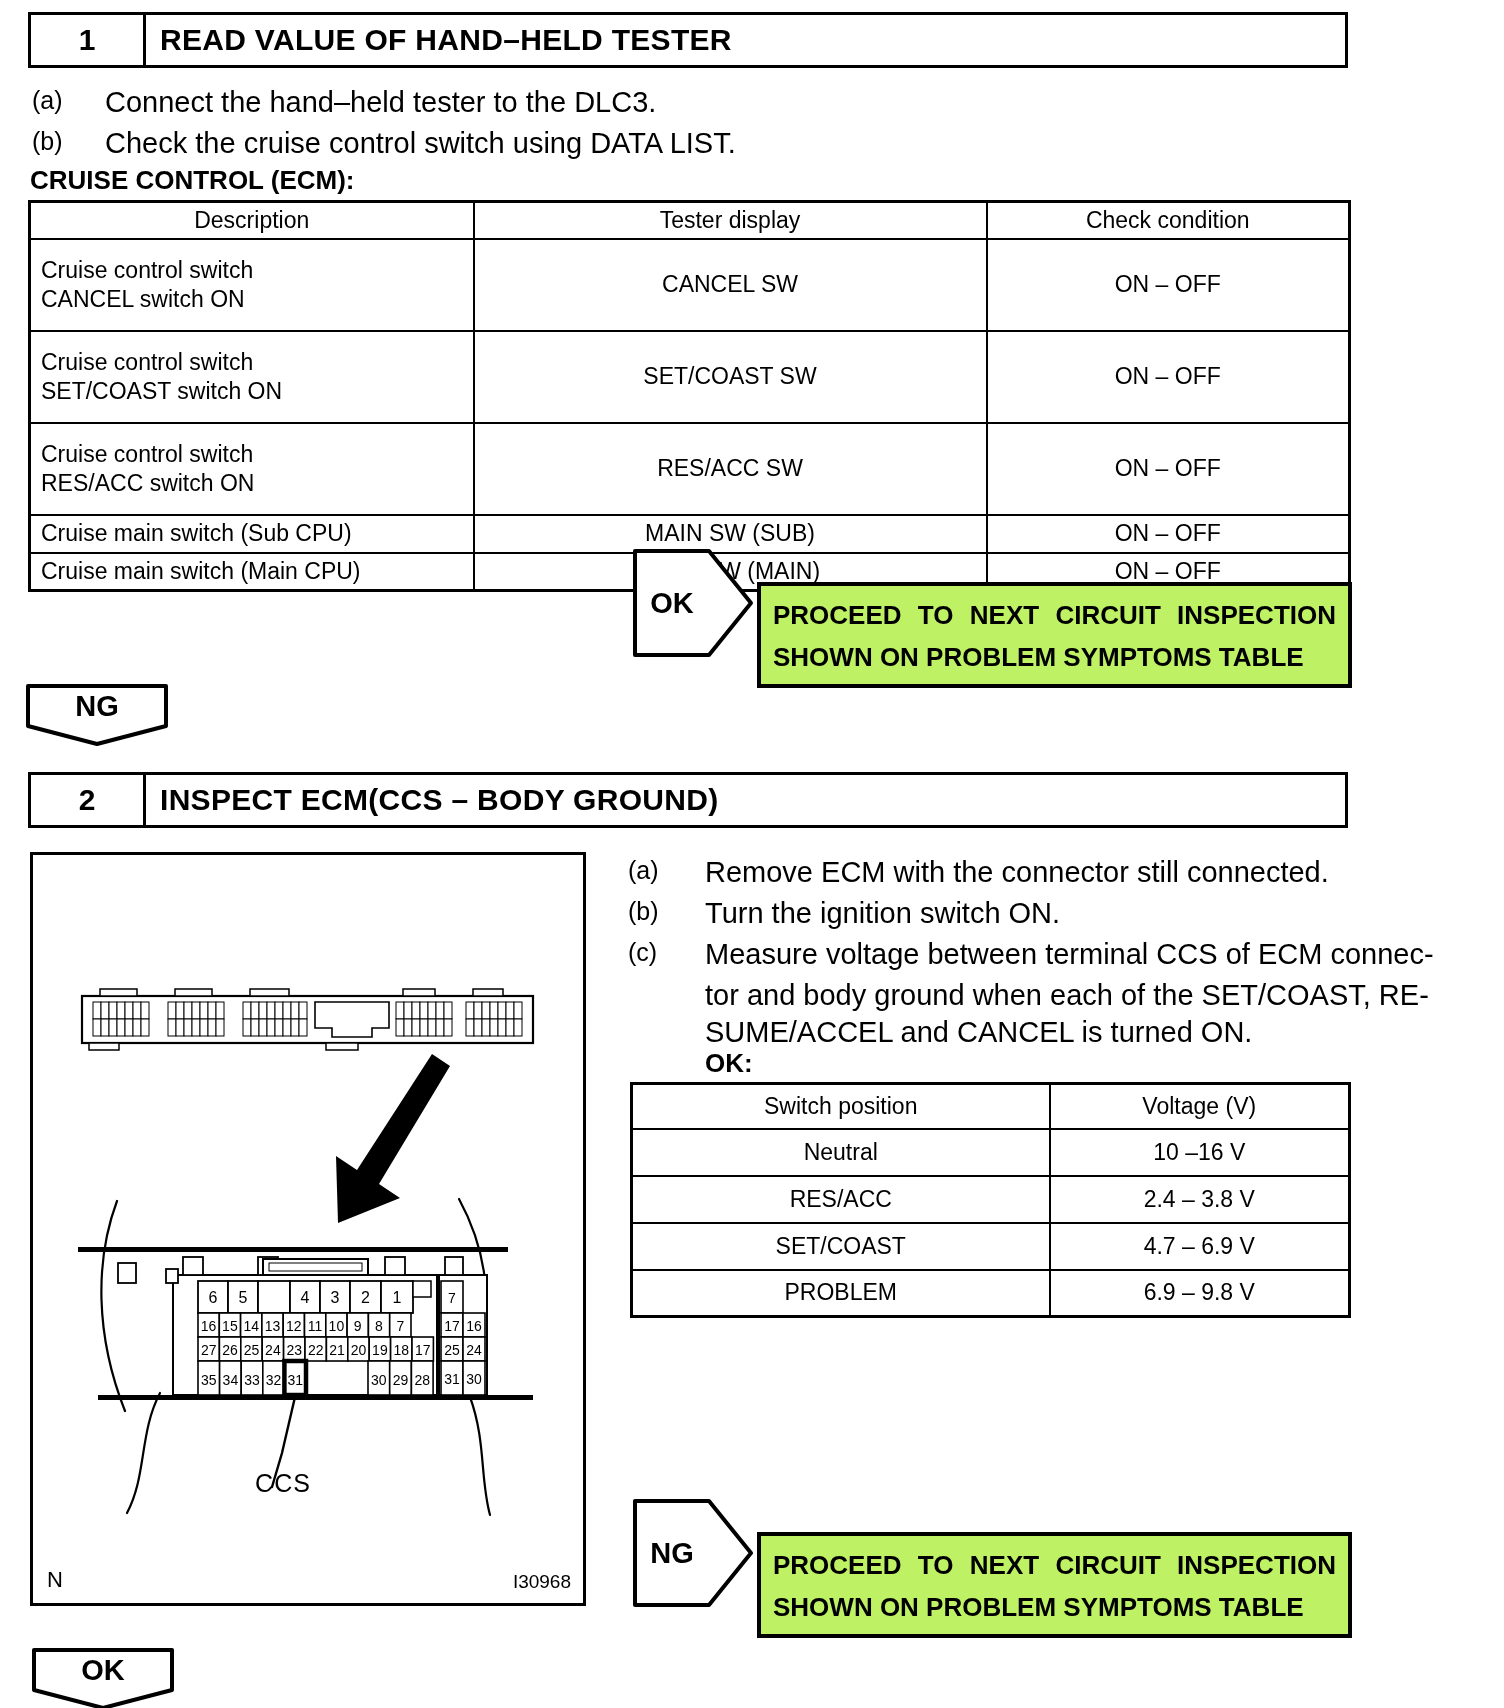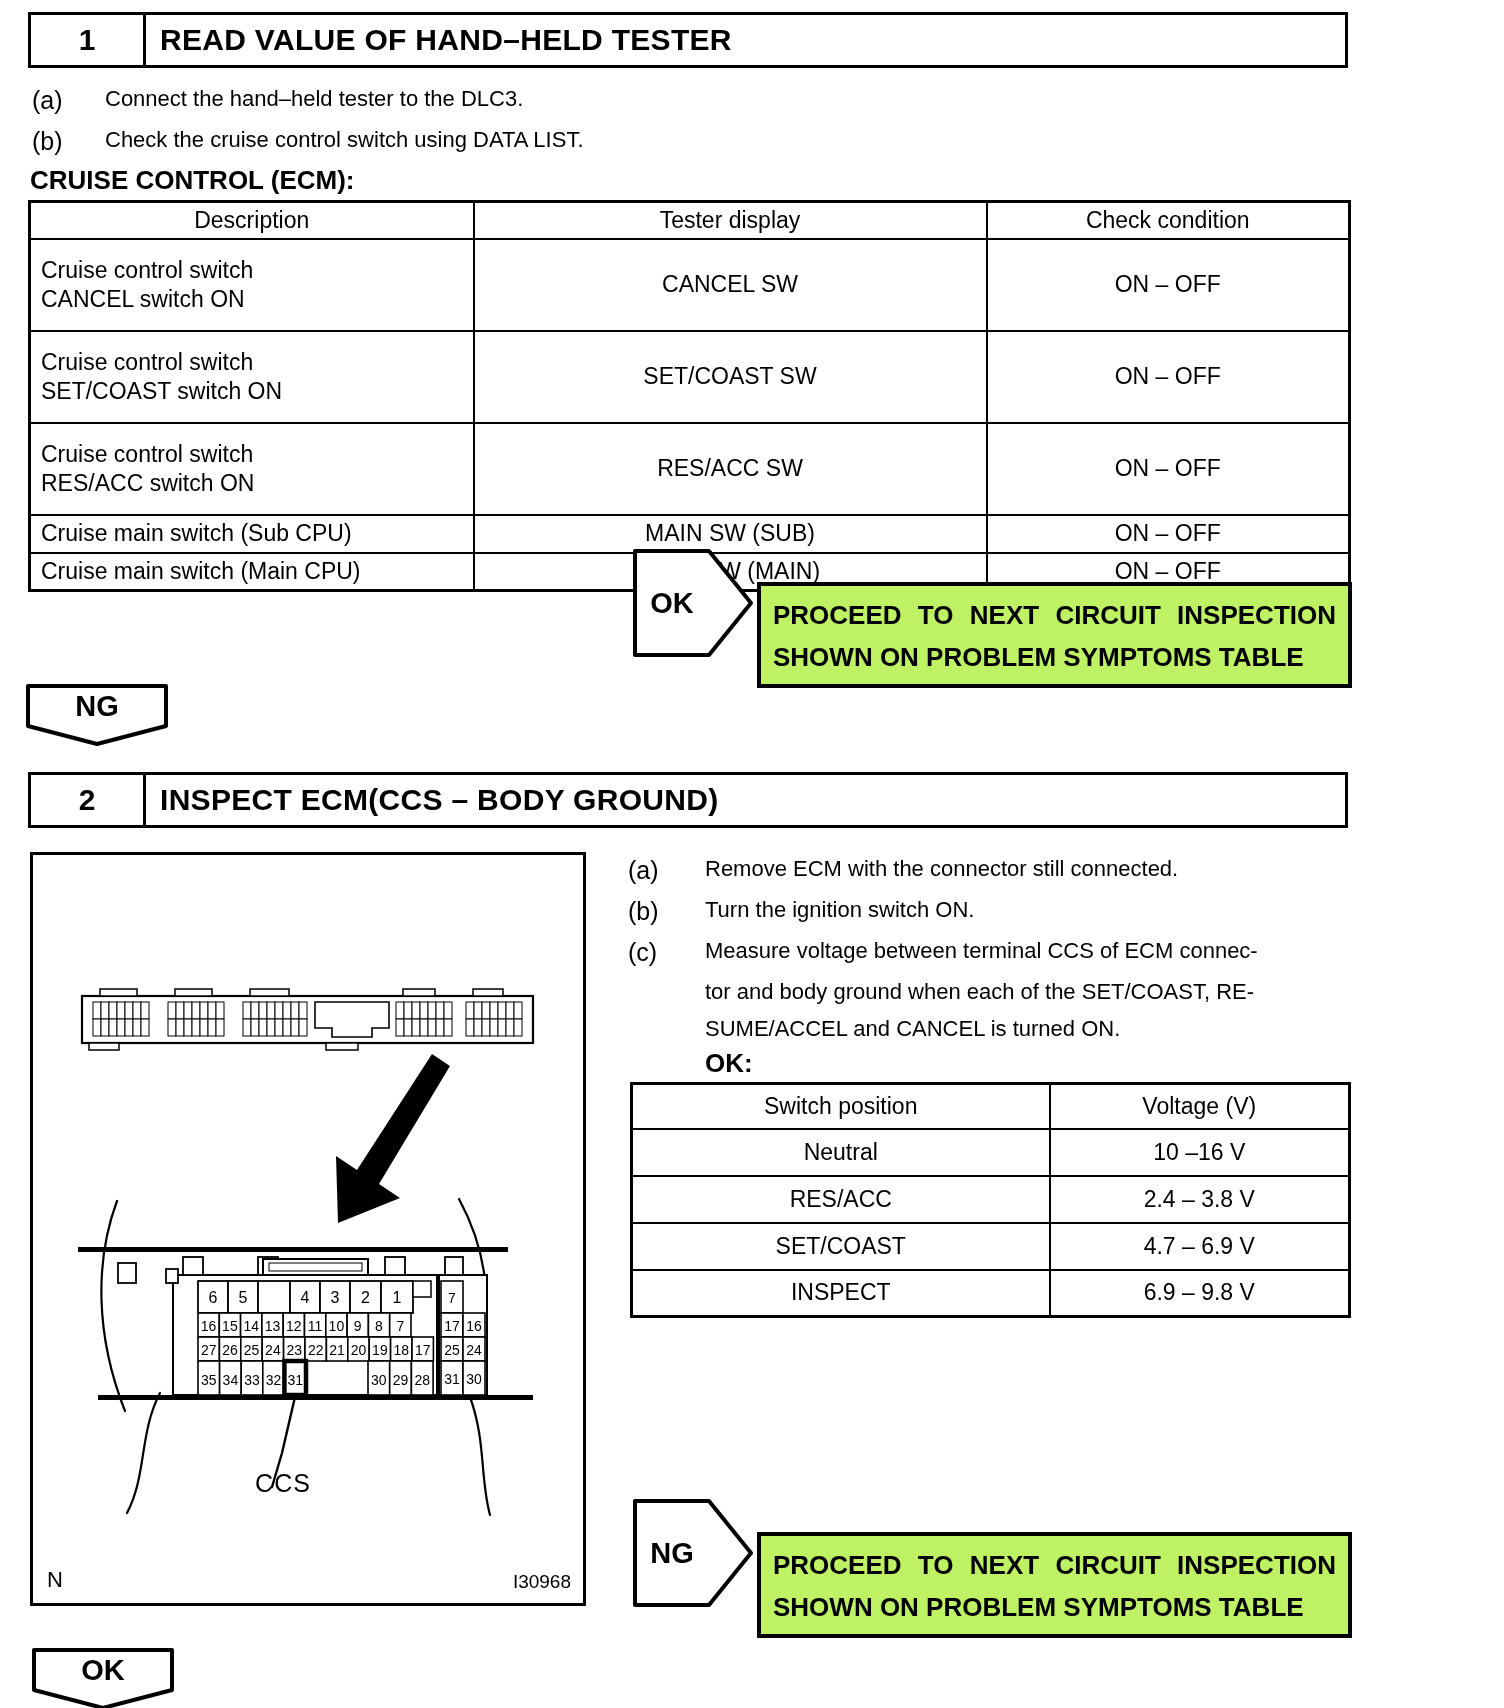--- a/index.html
+++ b/index.html
@@ -8,21 +8,21 @@
   .abs{position:absolute;}
 
   
   .sec-hdr{position:absolute;left:28px;width:1314px;height:50px;border:3px solid #000;
            display:flex;align-items:stretch;background:#fff;}
   .sec-num{width:112px;border-right:3px solid #000;display:flex;align-items:center;justify-content:center;
            font-weight:bold;font-size:30px;}
   .sec-title{flex:1;display:flex;align-items:center;padding-left:14px;font-weight:bold;font-size:30px;letter-spacing:.3px;}
 
   .step-label{position:absolute;font-size:25px;}
-  .step-text{position:absolute;font-size:22px;}
+  .step-text{position:absolute;font-size:29px;}
   .bold-label{font-weight:bold;font-size:26px;}
 
   
   table{border-collapse:collapse;table-layout:fixed;background:#fff;}
   .dtable{position:absolute;border:3px solid #000;}
   .dtable td,.dtable th{border:2.5px solid #000;font-size:23px;font-weight:normal;
                         text-align:center;vertical-align:middle;padding:0;}
   .dtable td.desc{text-align:left;padding-left:10px;line-height:29px;}
   #table1{left:28px;top:200px;width:1320px;}
   #table1 tr.hrow{height:37px;}
@@ -361,21 +361,21 @@
     </tr>
     <tr>
       <td>RES/ACC</td>
       <td>2.4 – 3.8 V</td>
     </tr>
     <tr>
       <td>SET/COAST</td>
       <td>4.7 – 6.9 V</td>
     </tr>
     <tr>
-      <td>INSPECT</td>
+      <td>PROBLEM</td>
       <td>6.9 – 9.8 V</td>
     </tr>
   </tbody>
     </table>
 
   <div class="tag-right" style="left:630px;top:1496px;">
     <svg width="126" height="114" viewBox="0 0 126 114">
       <polygon points="5,5 79,5 121,57 79,109 5,109" fill="#fff" stroke="#000" stroke-width="4" stroke-linejoin="round"></polygon>
     </svg>
     <div class="lbl">NG</div>

